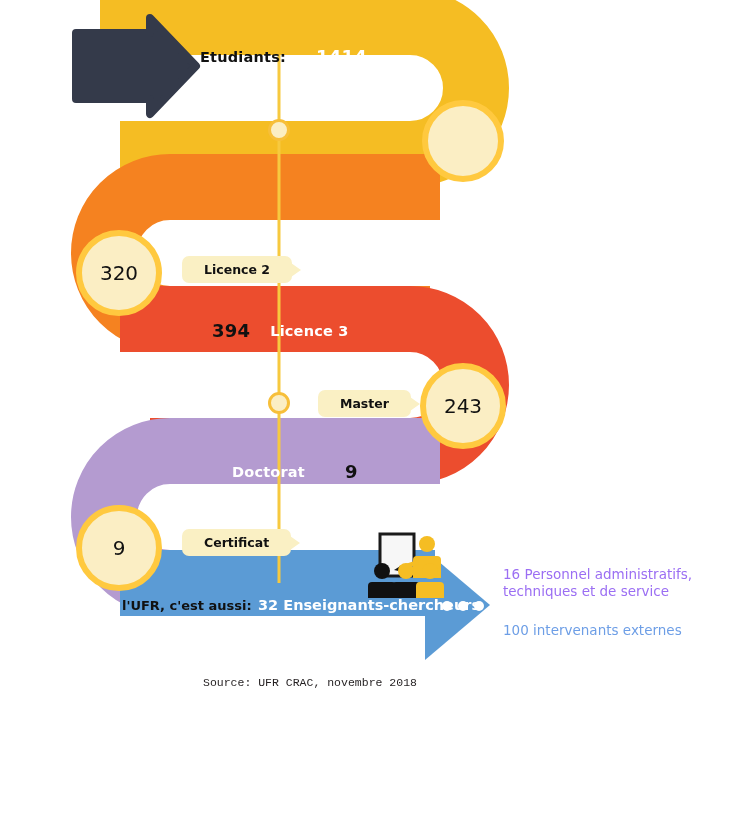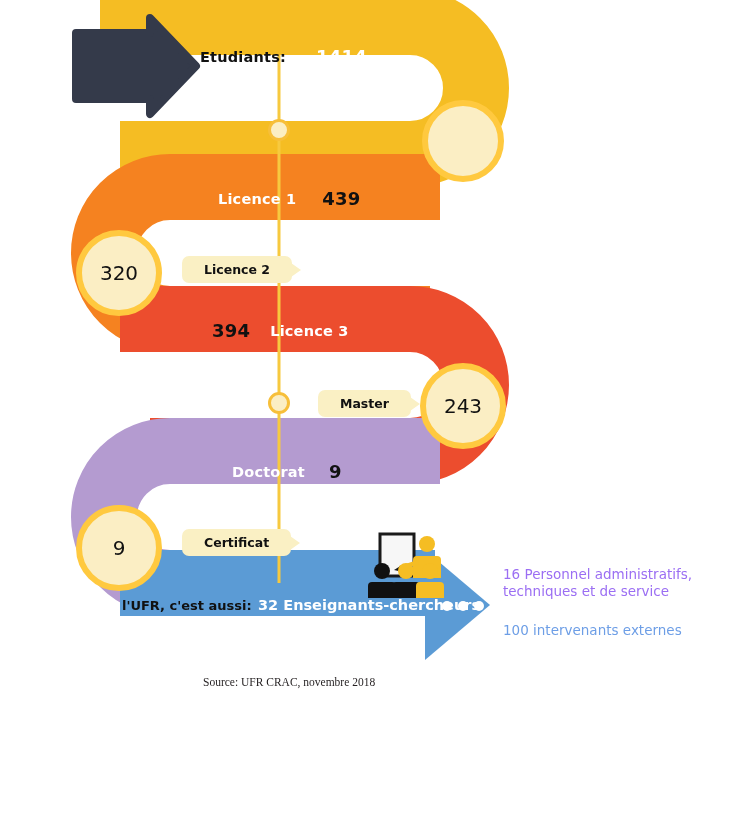--- a/index.html
+++ b/index.html
@@ -57,21 +57,21 @@
   .arrow-main{font-size:14.5px;color:#ffffff;}
 
   
   .note{position:absolute;font-weight:normal;font-size:13.5px;line-height:1.25;white-space:nowrap;}
   .note-purple{color:#9b6ef3;}
   .note-blue{color:#6d9ee6;}
 
   
   .source{
     position:absolute;font-size:11.5px;color:#231f20;font-weight:normal;
-    font-family:Liberation Serif, serif;white-space:nowrap;
+    font-family:Liberation Mono, monospace;white-space:nowrap;
   }
 </style>
 </head>
 <body>
 
 <div id="stage">
 
   <svg id="snake" viewBox="0 0 753 823">
     <defs>
       
@@ -139,31 +139,27 @@
       <circle cx="463" cy="606" r="5" fill="#ffffff"></circle>
       <circle cx="479" cy="606" r="5" fill="#ffffff"></circle>
     </g>
   </svg>
 
   <div class="bandtext" style="left:200px;top:46px;gap:30px;">
     <span class="band-label k">Etudiants:</span>
     <span class="band-value w">1414</span>
   </div>
 
-  <div class="bandtext" style="left:218px;top:188px;gap:26px;">
-    <span class="band-label w">Licence 1</span>
-    <span class="band-value k">439</span>
-  </div>
 
   <div class="bandtext" style="left:212px;top:320px;gap:20px;">
     <span class="band-value k">394</span>
     <span class="band-label w">Licence 3</span>
   </div>
 
-  <div class="bandtext" style="left:232px;top:461px;gap:24px;">
+  <div class="bandtext" style="left:232px;top:461px;gap:40px;">
     <span class="band-label w">Doctorat</span>
     <span class="band-value k">9</span>
   </div>
 
   <div class="bigcircle" style="left:422px;top:100px;width:82px;height:82px;">
     <span></span>
   </div>
 
   <div class="bigcircle" style="left:76px;top:230px;width:86px;height:86px;">
     <span>320</span>

